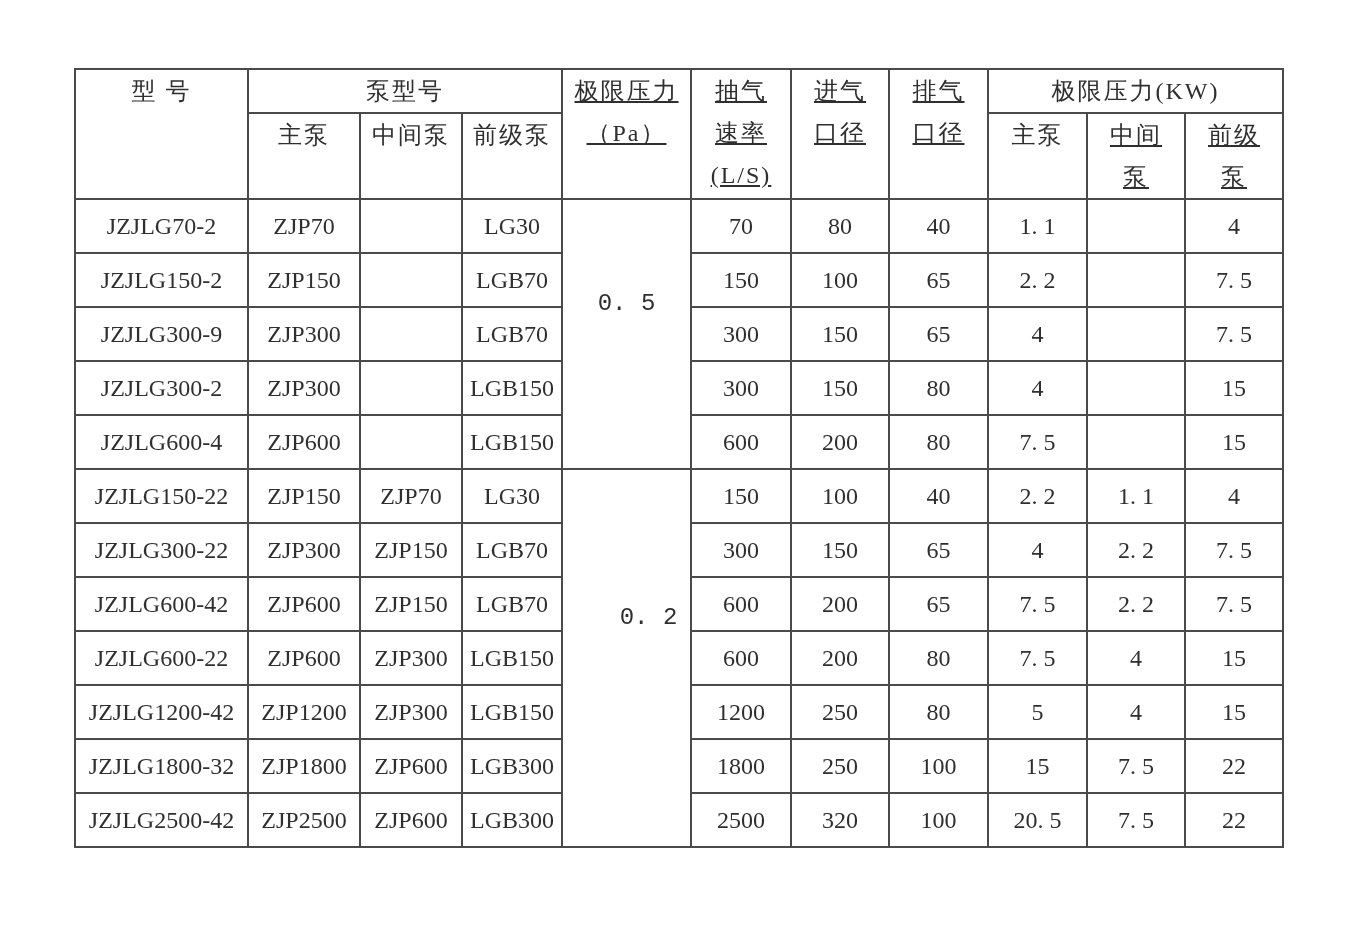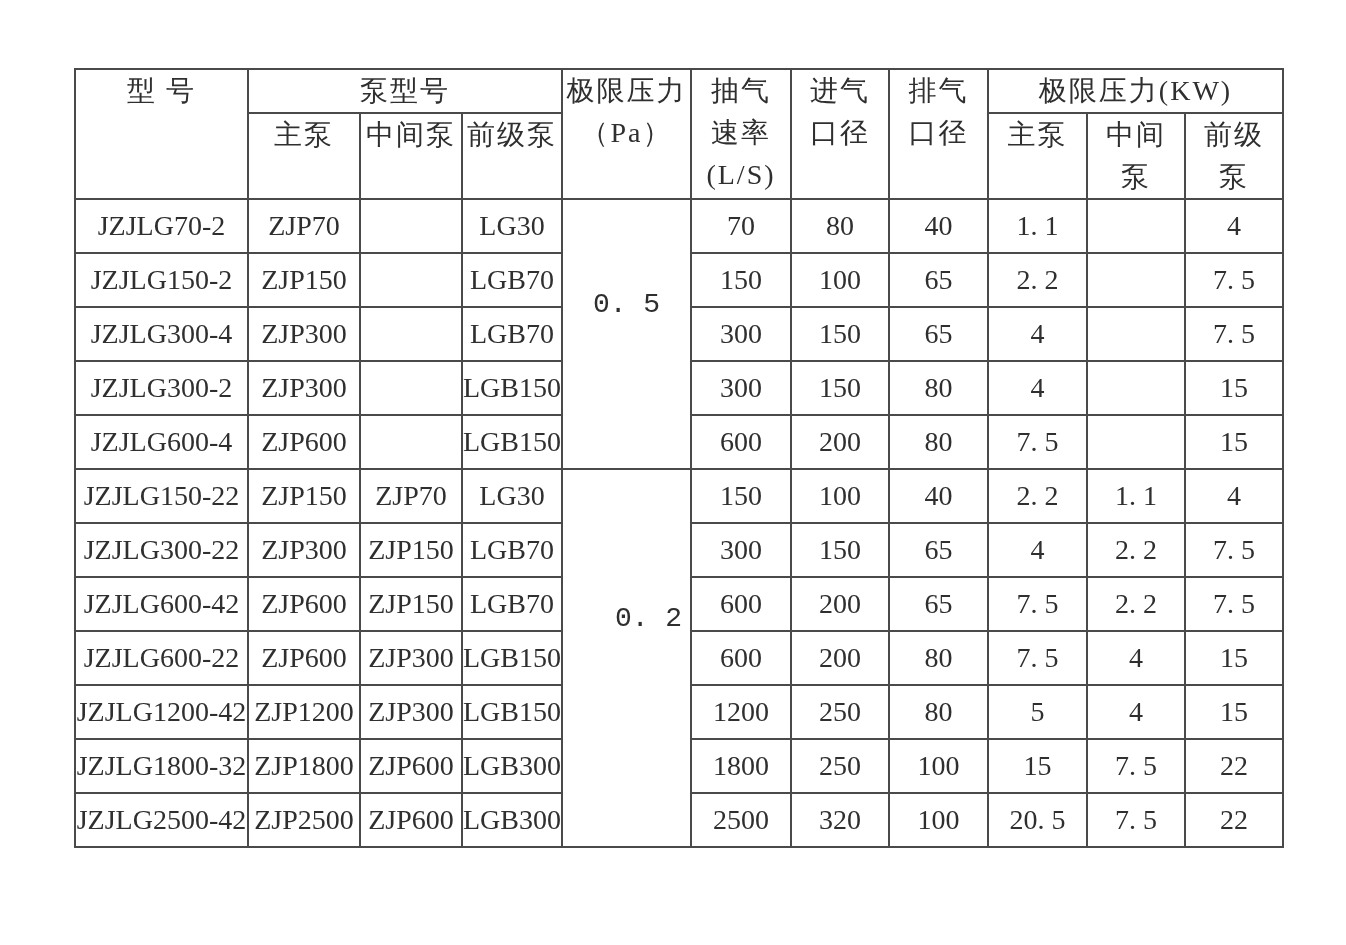--- a/index.html
+++ b/index.html
@@ -12,37 +12,37 @@
   body{
     width:1346px;height:945px;
     background:var(--bg-color);
     font-family:"Liberation Serif","DejaVu Serif",serif;
     color:var(--text-color);
   }
   .canvas{position:relative;width:1346px;height:945px;overflow:hidden;}
   table.spec{
     position:absolute;left:74px;top:68px;
     border-collapse:collapse;table-layout:fixed;
-    font-size:28px;
+    font-size:24px;
   }
   td{
     border:2px solid var(--border-color);
     text-align:center;
     padding:0;
     overflow:hidden;
   }
   tr.h1{height:44px;}
   tr.h2{height:84px;}
   tr.data{height:54px;}
   tr.h1 td, tr.h2 td{
     vertical-align:top;
     line-height:42px;
     letter-spacing:2px;
   }
-  td .ln{display:block;line-height:42px;}
+  td .ln{display:block;line-height:42px;text-decoration:underline;}
   tr.data td{vertical-align:middle;line-height:normal;}
   td.pressure{vertical-align:middle;}
   td.pressure .pval{position:relative;display:inline-block;font-family:Liberation Mono, monospace;}
   td.pressure .poff1{top:-31px;}
   td.pressure .poff2{top:-41px;margin-left:44px;}
 </style>
 </head>
 <body>
 
 <div class="canvas">
@@ -123,21 +123,21 @@
       <td>LGB70</td>
       <td>150</td>
       <td>100</td>
       <td>65</td>
       <td>2. 2</td>
       <td></td>
       <td>7. 5</td>
     </tr>
 
     <tr class="data">
-      <td>JZJLG300-4</td>
+      <td>JZJLG300-9</td>
       <td>ZJP300</td>
       <td></td>
       <td>LGB70</td>
       <td>300</td>
       <td>150</td>
       <td>65</td>
       <td>4</td>
       <td></td>
       <td>7. 5</td>
     </tr>

